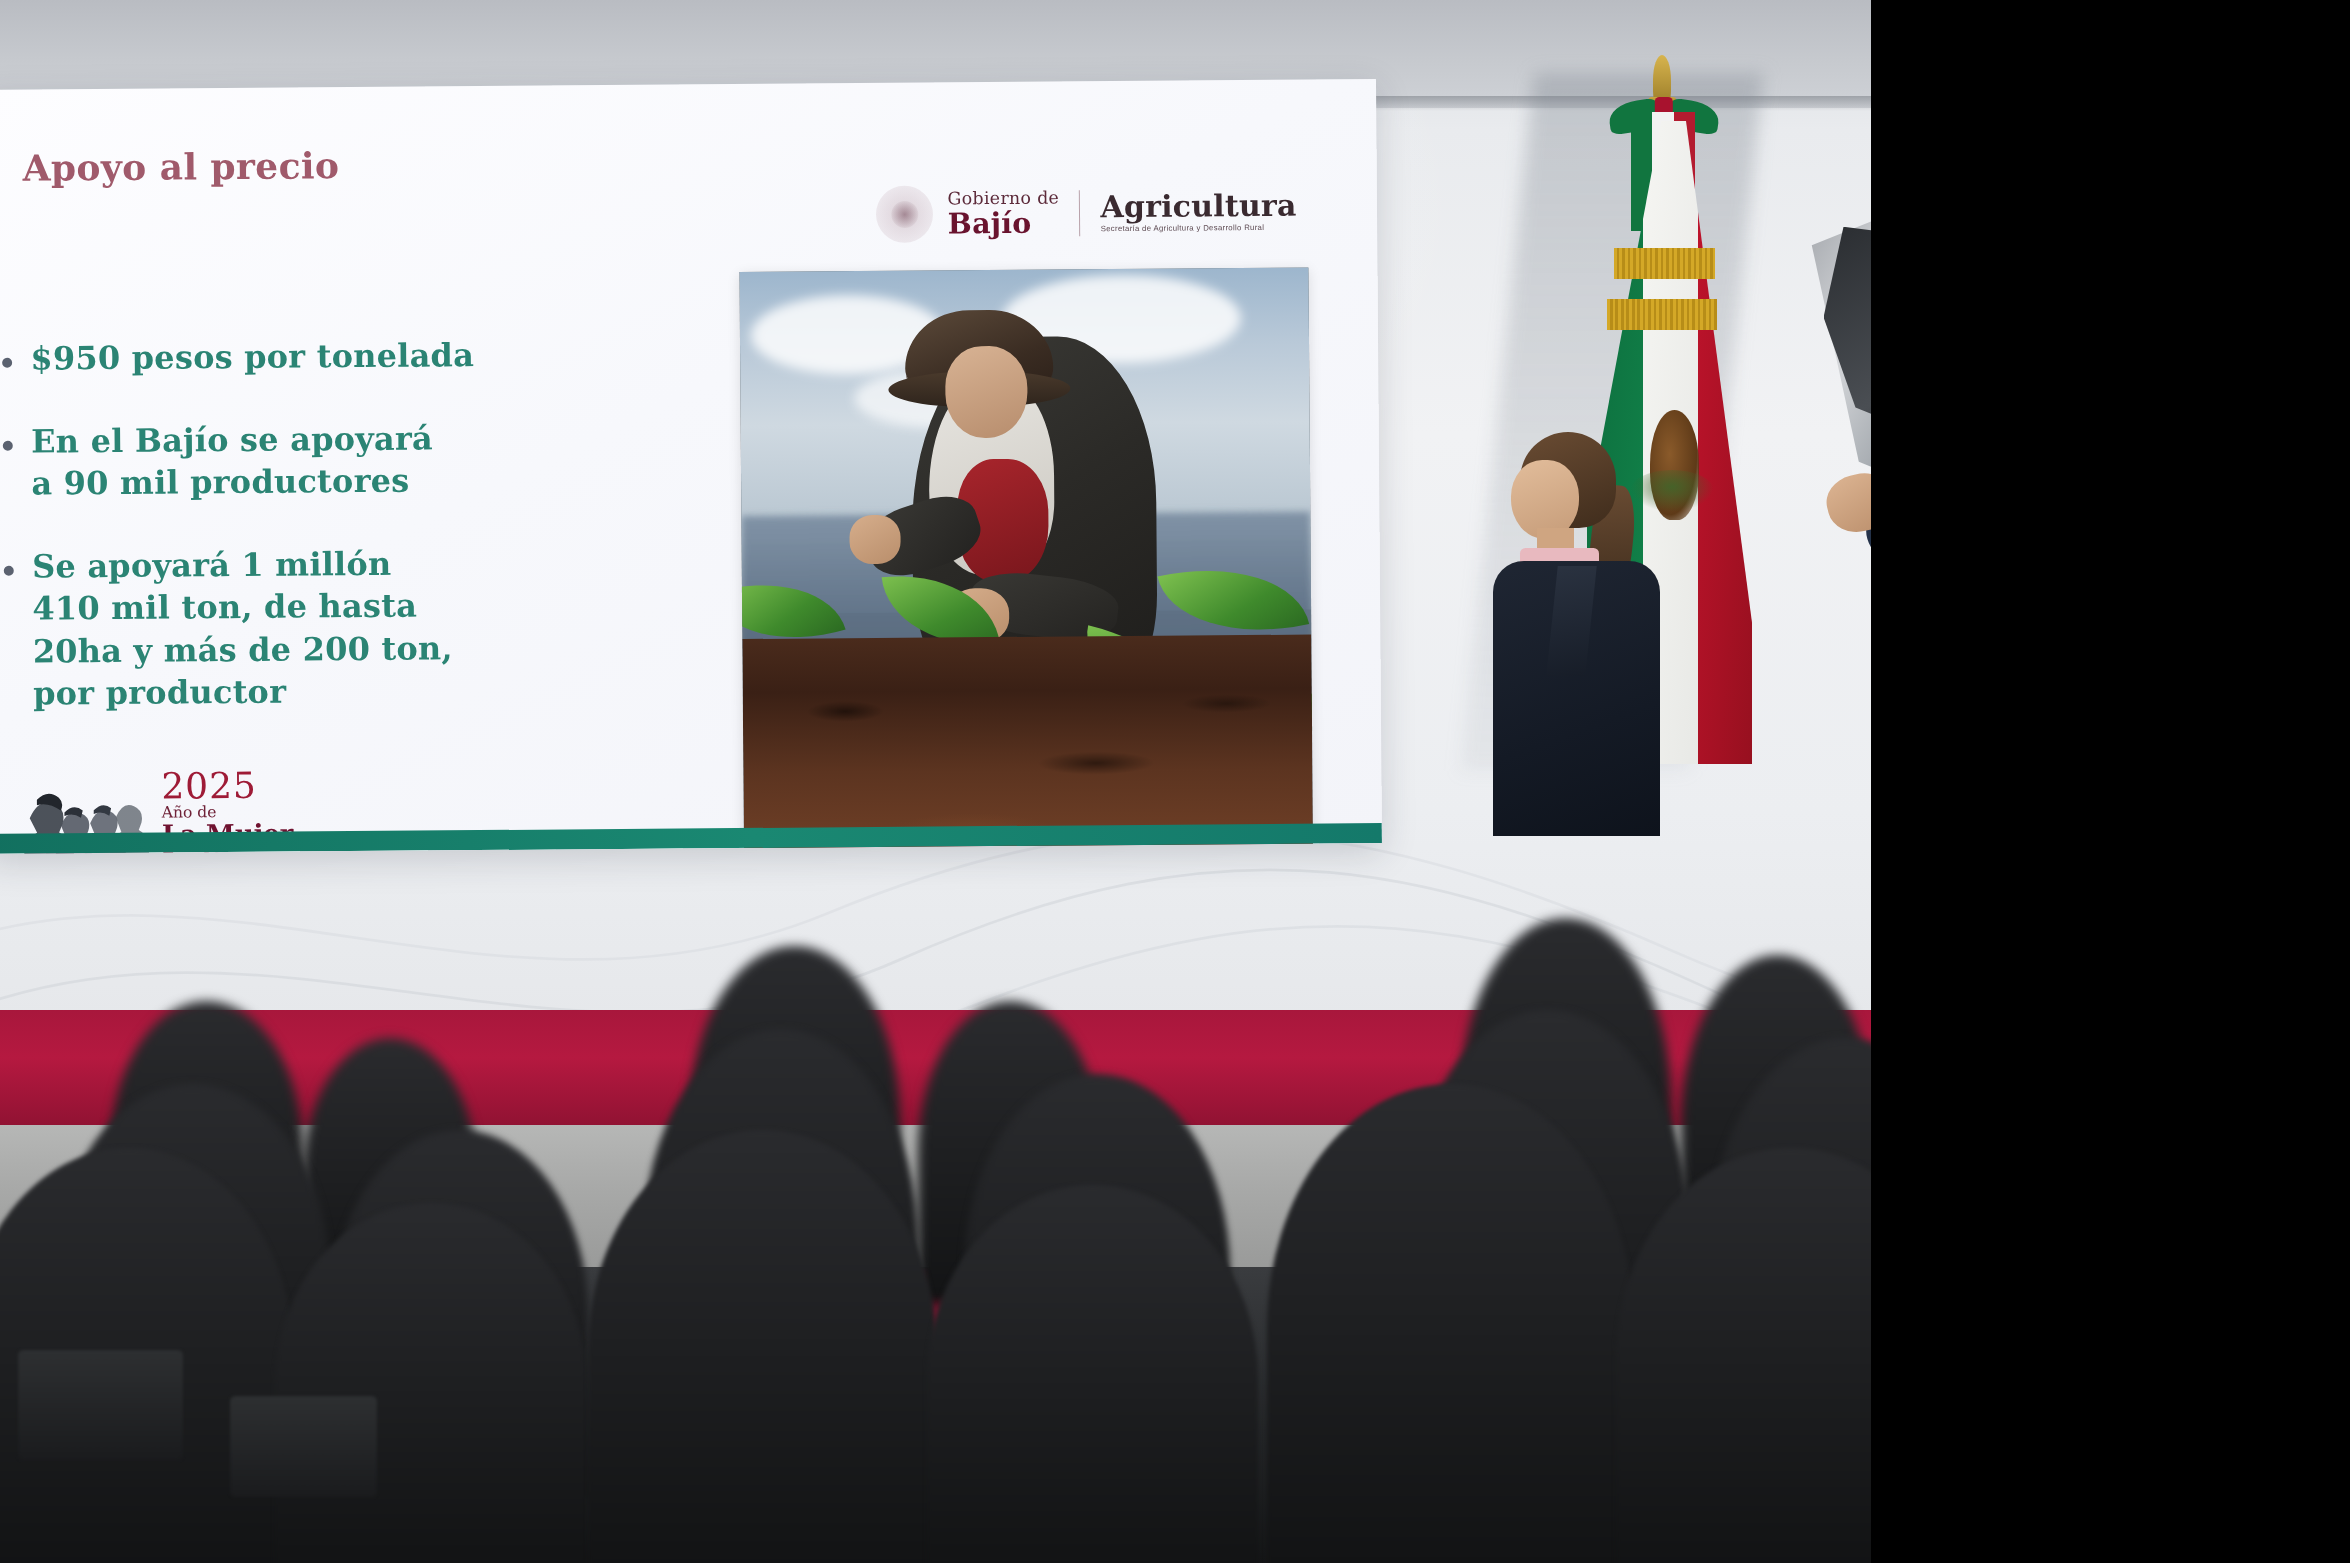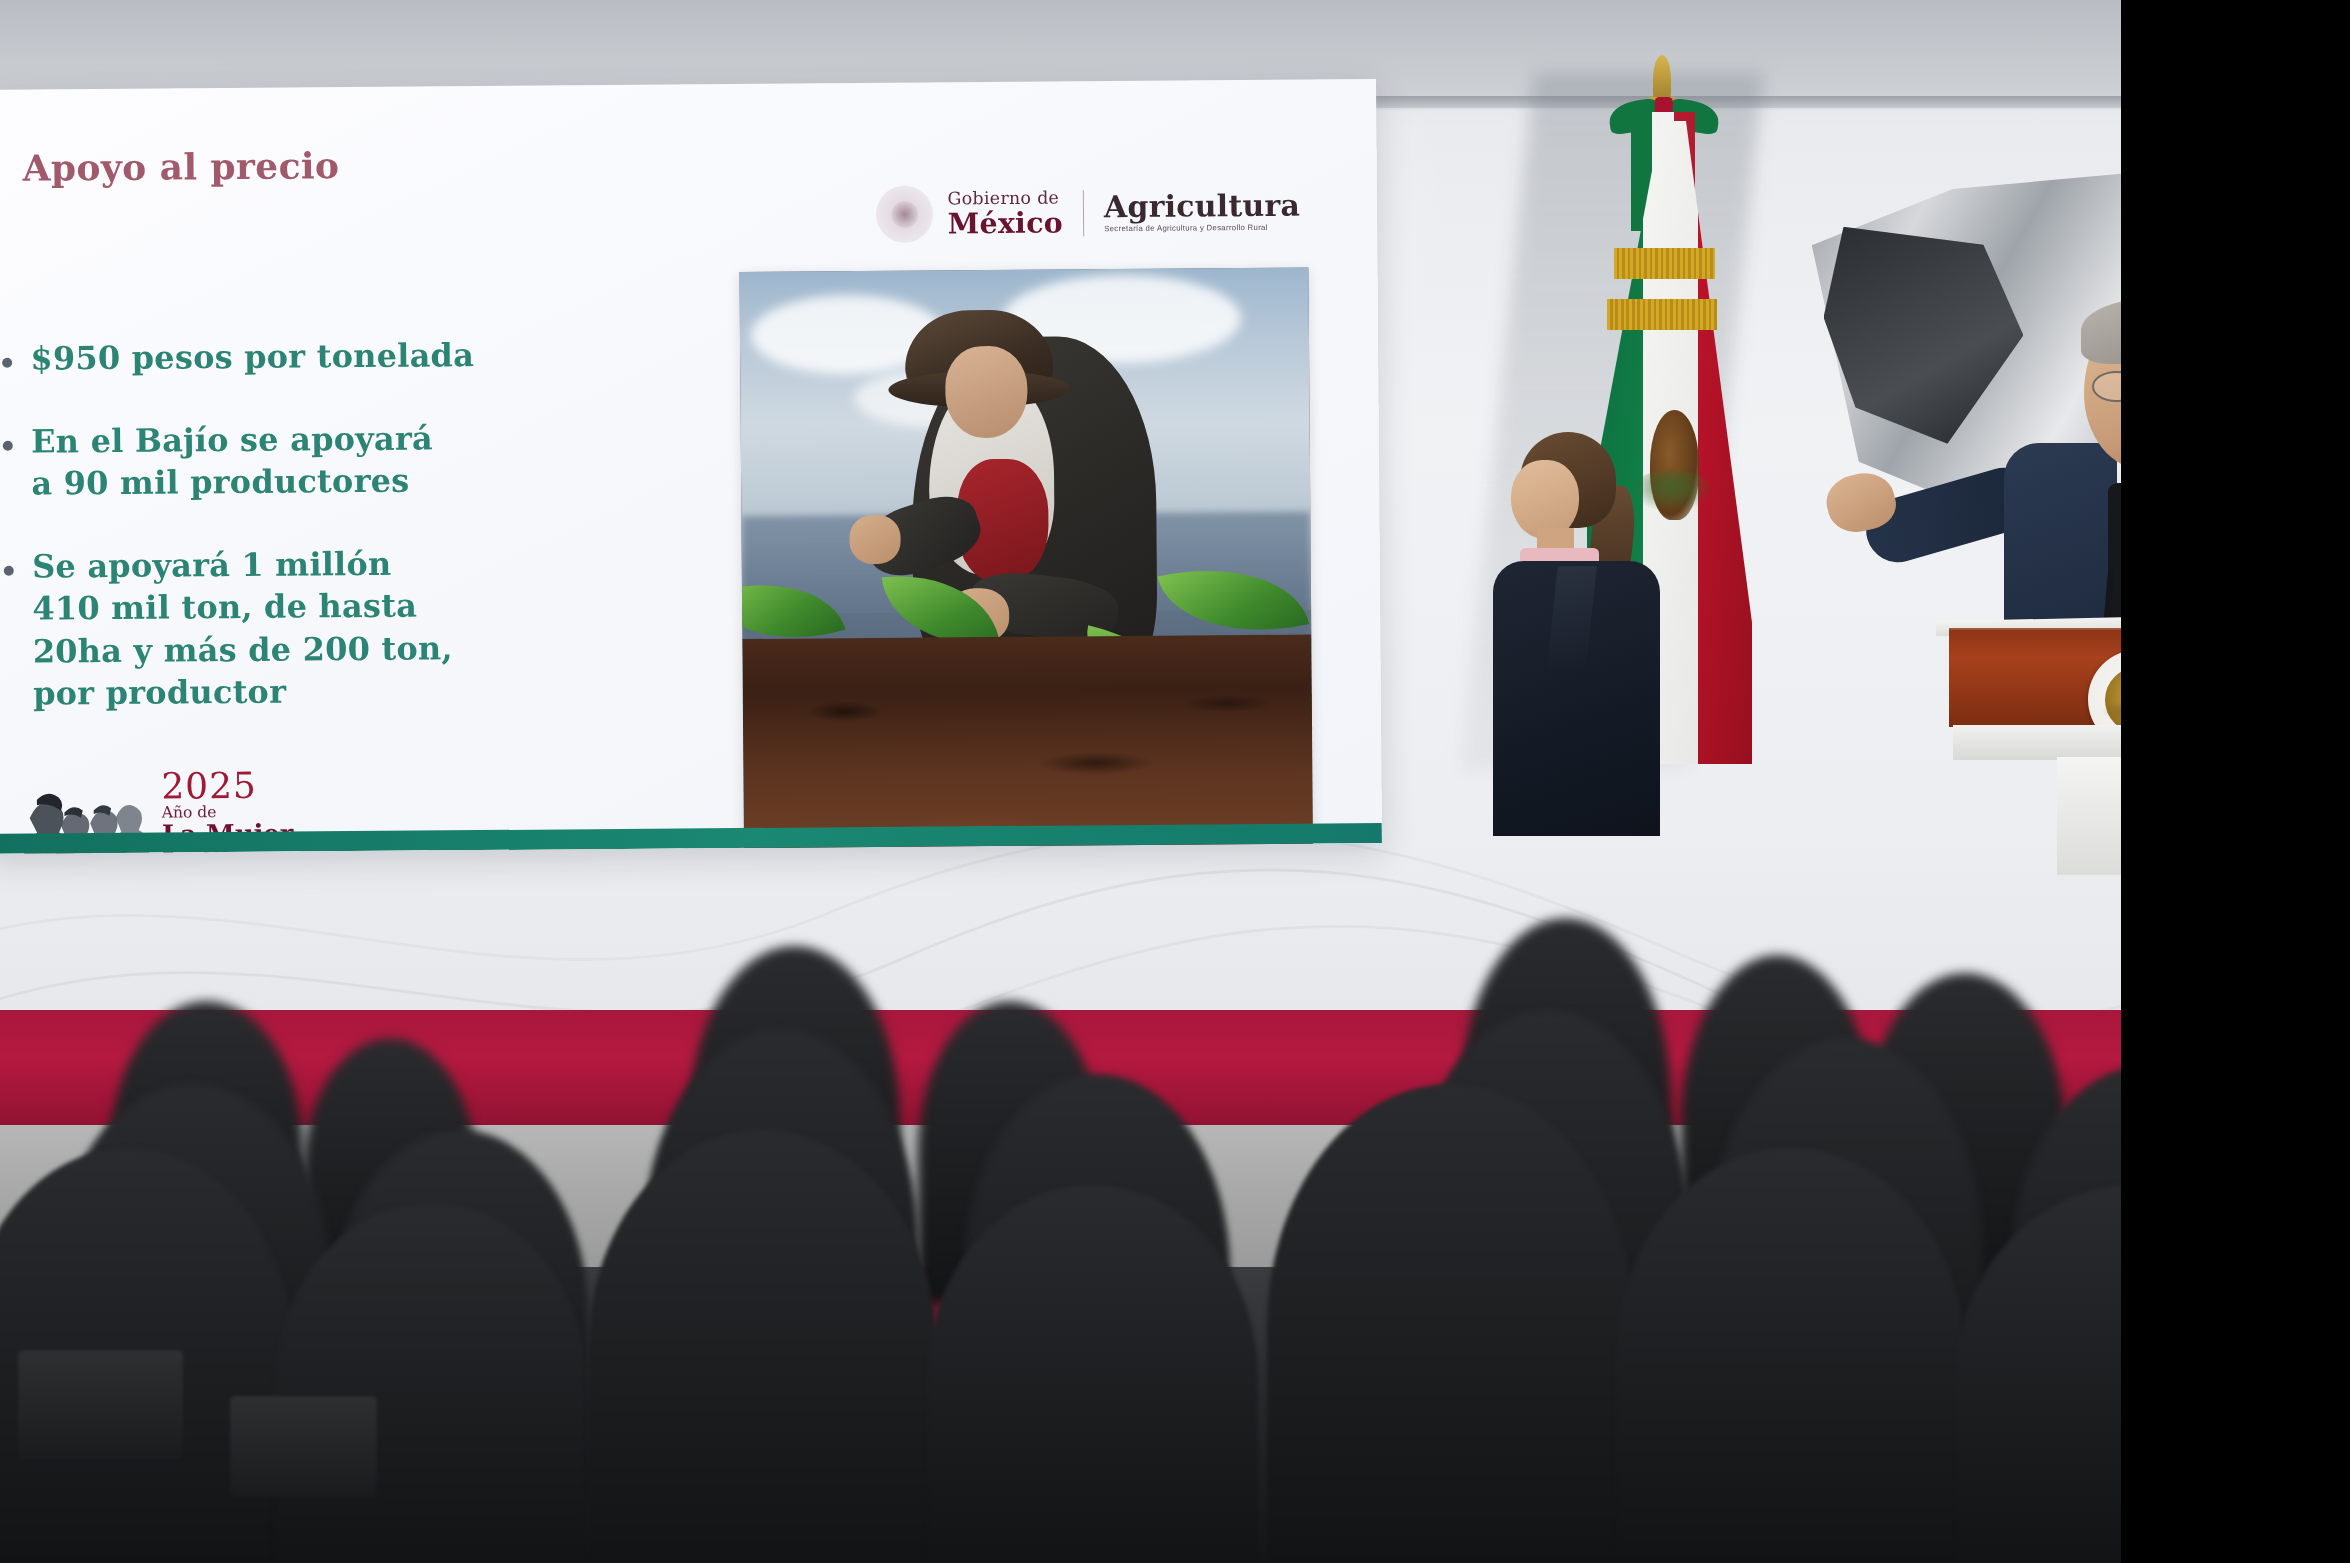--- a/index.html
+++ b/index.html
@@ -1,18 +1,18 @@
 <!DOCTYPE html>
 <html style="font-size:14.7px"><head>
 <meta charset="utf-8">
 <style>
   html,body{margin:0;padding:0;background:#000;}
   *{box-sizing:border-box;}
   .stage{
-    position:relative;width:2121px;height:1564px;overflow:hidden;
+    position:relative;width:1871px;height:1564px;overflow:hidden;
     font-family:"Liberation Sans", sans-serif;
     background:#3b82f6;
   }
 
   
   .room-wall{
     position:absolute;left:0;top:0;width:2351px;height:1084px;
     background:linear-gradient(180deg,#dadde1 0%,#e9ebee 12%,#f1f2f4 40%,#eceef1 75%,#e4e6e9 100%);
   }
   .wall-sheen{
@@ -294,21 +294,21 @@
 
   <div class="slide">
     <div class="slide-inner">
 
       <div class="slide-title">Apoyo al precio</div>
 
       <div class="logo-lockup">
         <div class="eagle-seal"></div>
         <div class="gob-text">
           <div class="gob-line1">Gobierno de</div>
-          <div class="gob-line2">México</div>
+          <div class="gob-line2">Bajío</div>
         </div>
         <div class="lock-div"></div>
         <div class="agri-text">
           <div class="agri-main">Agricultura</div>
           <div class="agri-sub">Secretaría de Agricultura y Desarrollo Rural</div>
         </div>
       </div>
 
       <div class="bullets">
         <div class="bullet">

